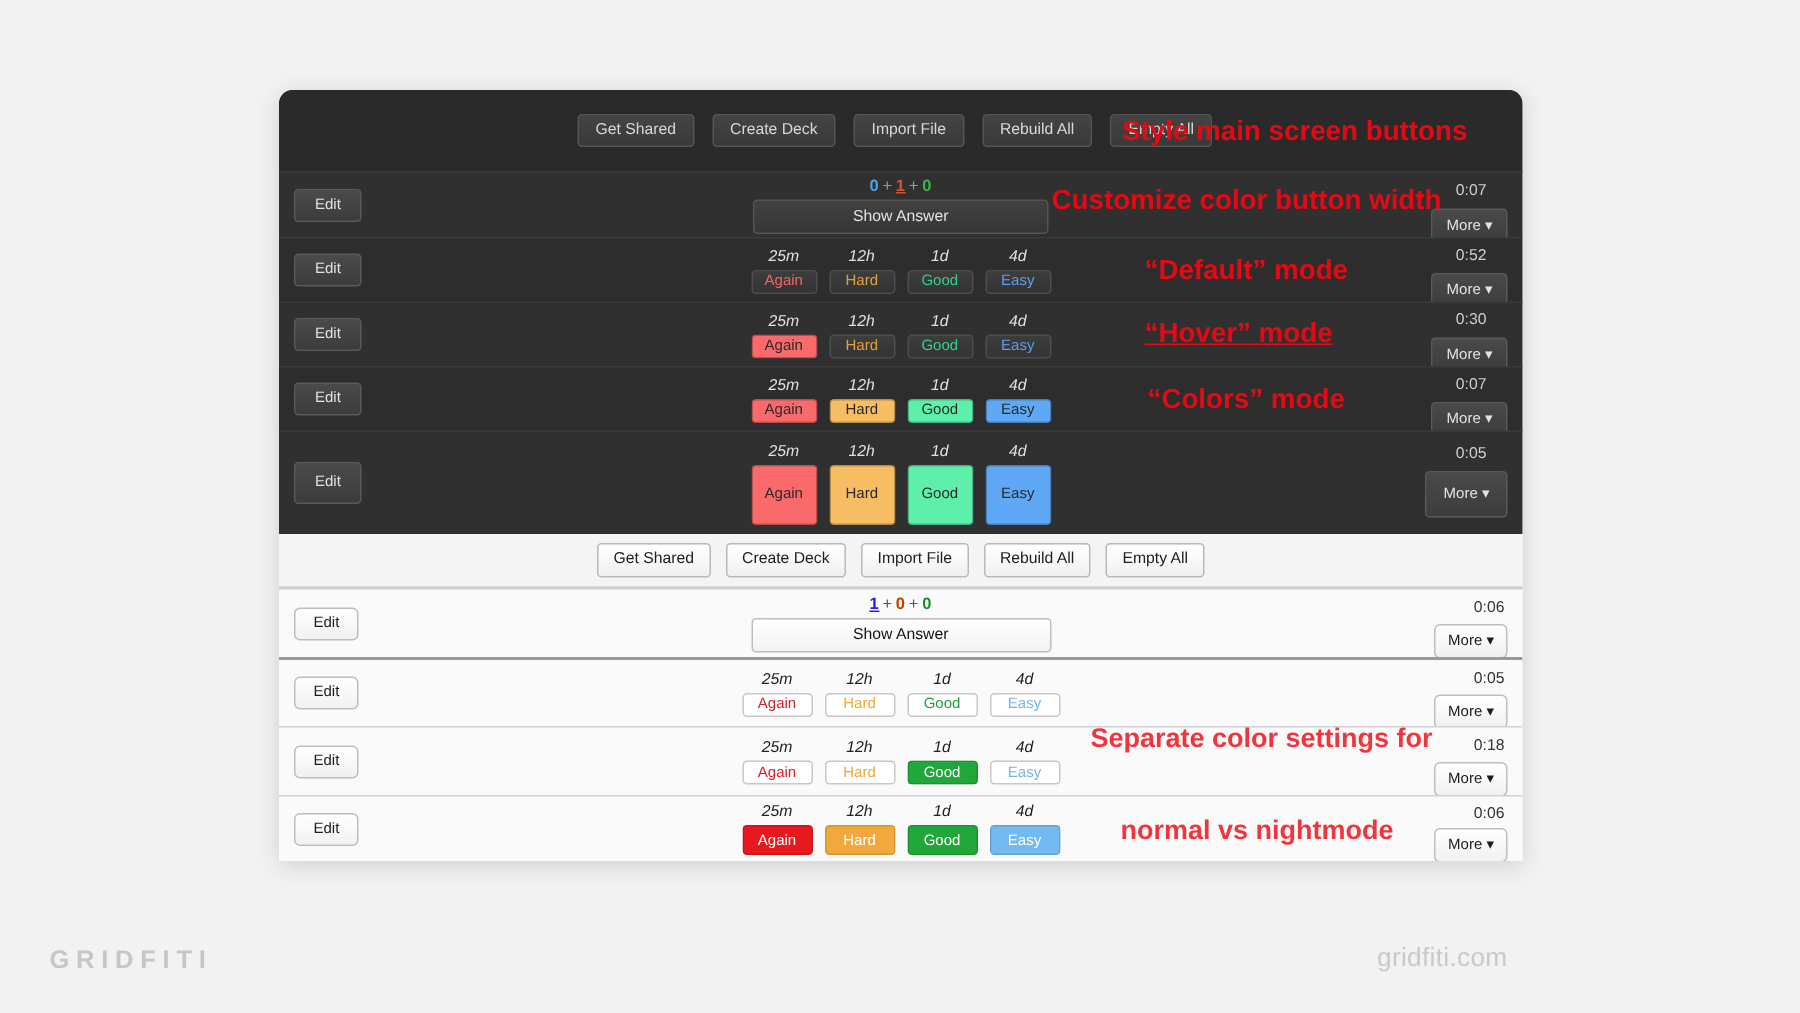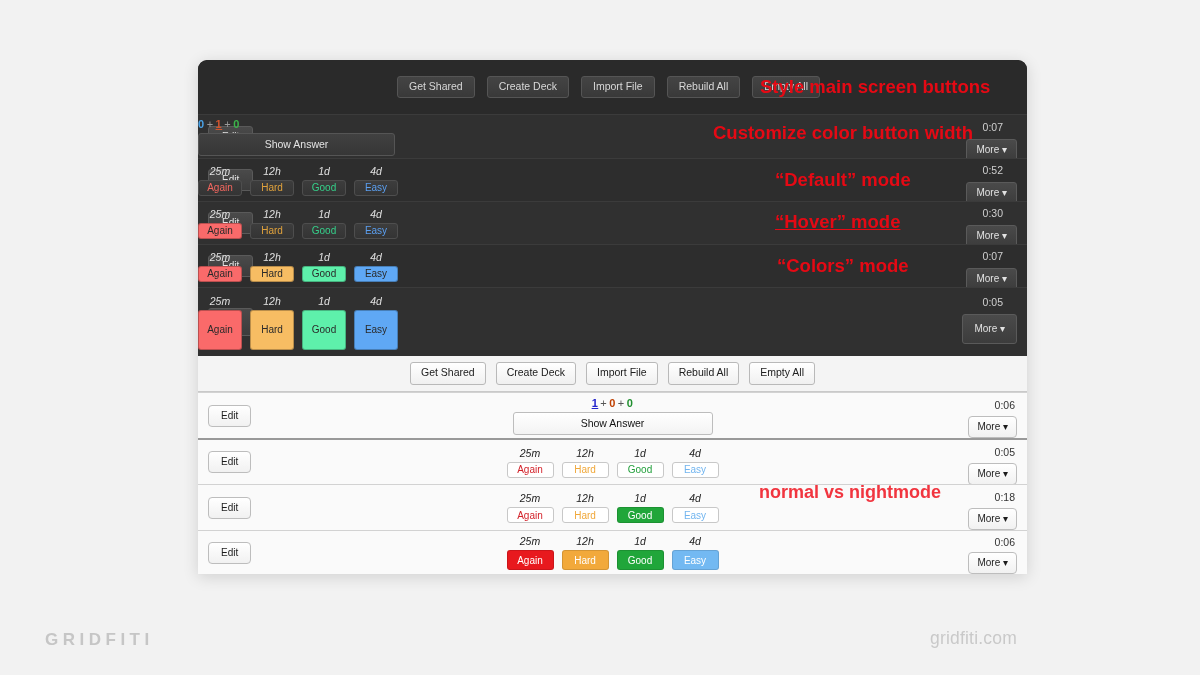--- a/index.html
+++ b/index.html
@@ -2,21 +2,21 @@
 <html><head>
 <meta charset="utf-8">
 <style>
   * { box-sizing: border-box; margin: 0; padding: 0; }
   html, body {
     width: 1200px; height: 675px;
     background: #f2f2f2;
     font-family: "Liberation Sans", sans-serif;
     overflow: hidden;
   }
-  #stage { position: relative; width: 1037px; height: 675px; background: #f2f2f2; margin-left: 12px; }
+  #stage { position: relative; width: 1037px; height: 675px; background: #f2f2f2; }
 
   
   #window {
     position: absolute;
     left: 186px; top: 60px;
     width: 829px; height: 514px;
     border-radius: 9px 9px 0 0;
     overflow: hidden;
     box-shadow: 0 3px 16px rgba(0,0,0,.14);
   }
@@ -74,21 +74,21 @@
     font-size: 10px;
     padding: 4px 9px 5px;
   }
   .timer-dark {
     position: absolute; right: 24px;
     color: #cfcfcf;
     font-size: 10.5px;
   }
   .center-dark {
     position: absolute; left: 0; right: 0;
-    display: flex; flex-direction: column; 
+    display: flex; flex-direction: column; align-items: center;
   }
 
   
   .counts { font-size: 11px; letter-spacing: .5px; margin-bottom: 3px; }
   .counts span { font-weight: bold; }
   .counts .sep { color: #9a9a9a; font-weight: normal; padding: 0 2px; }
   .counts .underline { text-decoration: underline; }
 
   .show-answer-dark {
     width: 197px;
@@ -454,19 +454,20 @@
     </div>
   </div>
 
   <div class="anno dark-anno" style="left:748px; top:77px;">Style main screen buttons</div>
   <div class="anno dark-anno" style="left:701px; top:123px;">Customize color button width</div>
   <div class="anno dark-anno" style="left:763px; top:170px;">“Default” mode</div>
   <div class="anno dark-anno" style="left:763px; top:212px;text-decoration:underline;">“Hover” mode</div>
   <div class="anno dark-anno" style="left:765px; top:256px;">“Colors” mode</div>
 
   <div class="anno light-anno" style="left:727px; top:442px; width:222px;">
+    <div>Separate color settings for</div>
     <div>normal vs nightmode</div>
   </div>
 
   <div class="wm-left">GRIDFITI</div>
   <div class="wm-right">gridfiti.com</div>
 
 </div>
 
 </body></html>

